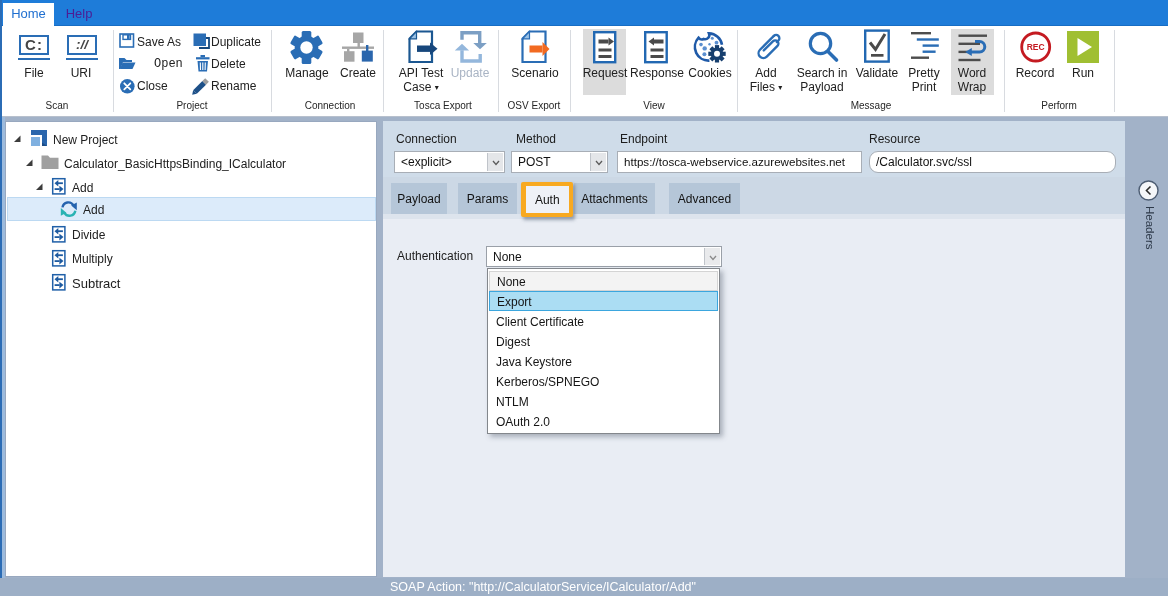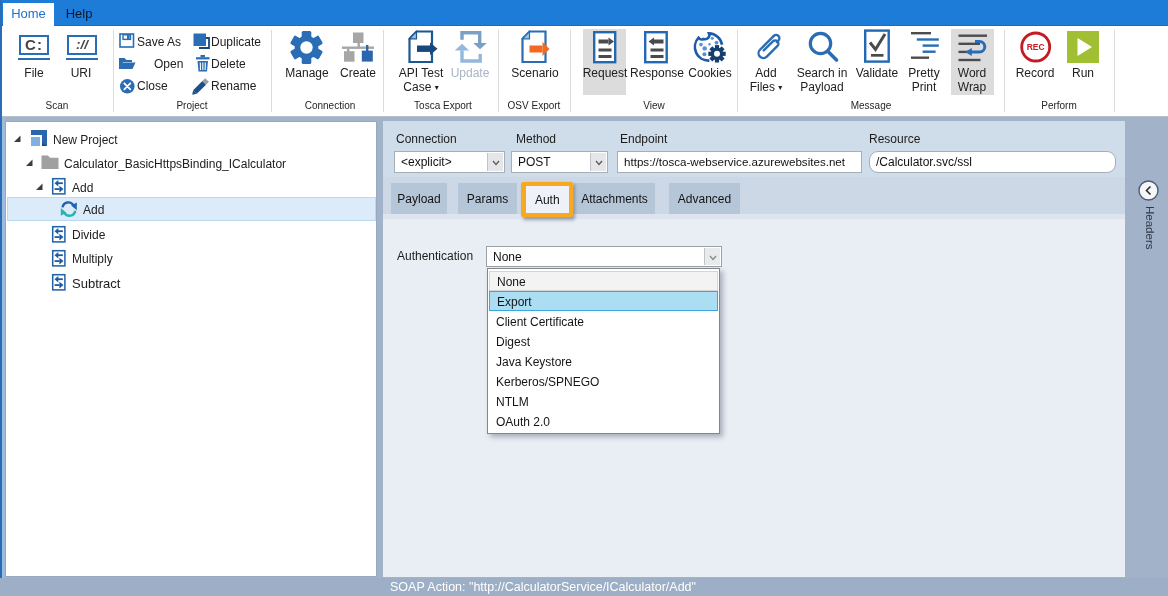--- a/index.html
+++ b/index.html
@@ -22,21 +22,21 @@
   .ditem{position:absolute;left:1px;width:231px;height:20px;font-size:12px;color:#151515;
          line-height:20px;padding-left:7px;box-sizing:border-box;}
   svg{position:absolute;overflow:visible;}
 </style>
 </head>
 <body>
 
 <div class="abs" style="left:0;top:0;width:1168px;height:26px;background:#1e7cd9;border-bottom:1px solid #176dc4;box-sizing:border-box;"></div>
 <div class="abs" style="left:3px;top:3px;width:51px;height:23px;background:#ffffff;"></div>
 <div class="abs" style="left:3px;top:4px;width:51px;height:20px;font-size:13px;color:#1f6fd0;text-align:center;line-height:20px;">Home</div>
-<div class="abs" style="left:54px;top:4px;width:50px;height:20px;font-size:13px;color:#0f172a;text-align:center;line-height:20px;">Help</div>
+<div class="abs" style="left:54px;top:4px;width:50px;height:20px;font-size:13px;color:#4c1d95;text-align:center;line-height:20px;">Help</div>
 
 <div class="abs" style="left:0;top:26px;width:1168px;height:91px;background:#ffffff;border-bottom:1px solid #b7c0cd;box-sizing:border-box;"></div>
 <div class="abs" style="left:0;top:0;width:2px;height:578px;background:#2b6cb5;"></div>
 
 <div class="sep" style="left:113px;"></div>
 <div class="sep" style="left:271px;"></div>
 <div class="sep" style="left:383px;"></div>
 <div class="sep" style="left:498px;"></div>
 <div class="sep" style="left:570px;"></div>
 <div class="sep" style="left:737px;"></div>
@@ -51,21 +51,21 @@
 <div class="grplbl" style="left:614px;width:80px;">View</div>
 <div class="grplbl" style="left:831px;width:80px;">Message</div>
 <div class="grplbl" style="left:1019px;width:80px;">Perform</div>
 
 <div class="abs" style="left:583px;top:29px;width:43px;height:66px;background:#dcdcdc;"></div>
 <div class="abs" style="left:951px;top:29px;width:43px;height:66px;background:#dcdcdc;"></div>
 
 <div class="lbl ctr" style="left:14px;top:66px;width:40px;">File</div>
 <div class="lbl ctr" style="left:61px;top:66px;width:40px;">URI</div>
 <div class="lbl" style="left:137px;top:35px;">Save As</div>
-<div class="lbl" style="left:154px;top:57px;">Open</div>
+<div class="lbl" style="left:154px;top:57px;font-family:Liberation Mono, monospace;">Open</div>
 <div class="lbl" style="left:137px;top:79px;">Close</div>
 <div class="lbl" style="left:211px;top:35px;">Duplicate</div>
 <div class="lbl" style="left:211px;top:57px;">Delete</div>
 <div class="lbl" style="left:211px;top:79px;">Rename</div>
 <div class="lbl ctr" style="left:282px;top:66px;width:50px;">Manage</div>
 <div class="lbl ctr" style="left:337px;top:66px;width:42px;">Create</div>
 <div class="lbl ctr" style="left:396px;top:66px;width:50px;">API Test</div>
 <div class="lbl ctr" style="left:396px;top:80px;width:50px;">Case <span style="font-size:8px;position:relative;top:-1px;">▾</span></div>
 <div class="lbl ctr" style="left:445px;top:66px;width:50px;color:#a9b4c4;">Update</div>
 <div class="lbl ctr" style="left:510px;top:66px;width:50px;">Scenario</div>

